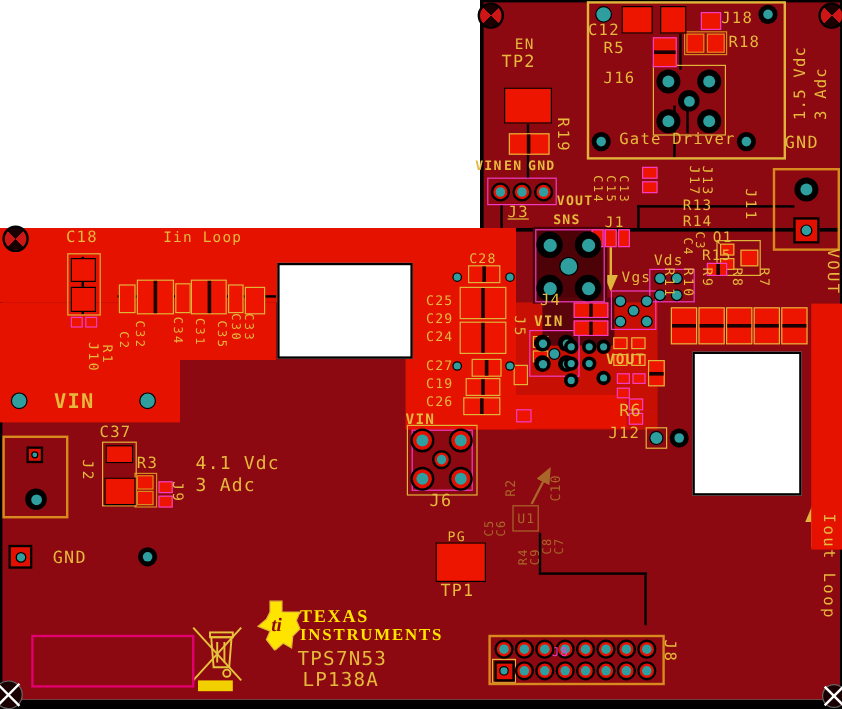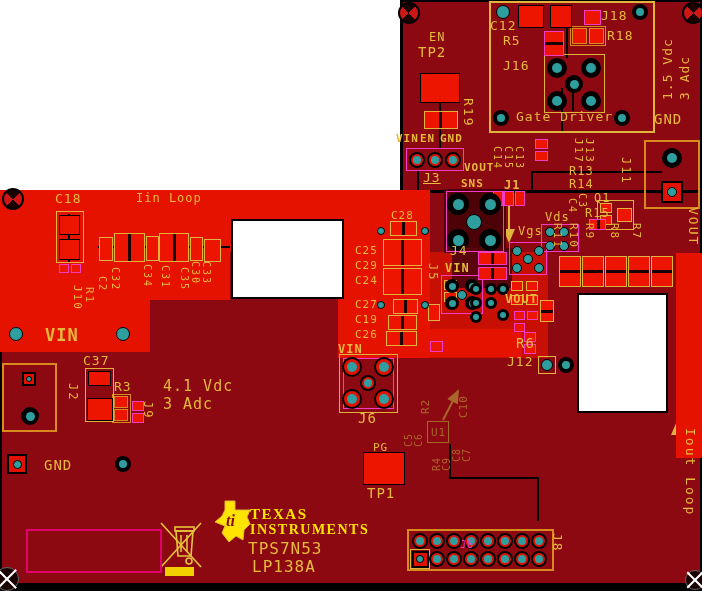--- a/index.html
+++ b/index.html
@@ -402,21 +402,21 @@
       </div>
       <div class="lbl" style="left: 429px; top: 31px; font-size: 12px;">EN</div>
       <div class="lbl" style="left: 418px; top: 45px; font-size: 14px;">TP2</div>
       <div class="lbl down" style="left: 462px; top: 98px; font-size: 13px;">R19</div>
       <div class="lbl b" style="left: 396px; top: 133px; font-size: 11px;">VIN</div>
       <div class="lbl b" style="left: 420px; top: 133px; font-size: 11px;">EN</div>
       <div class="lbl b" style="left: 440px; top: 133px; font-size: 11px;">GND</div>
       <div class="lbl" style="left: 423px; top: 171px; font-size: 13px; text-decoration: underline;">J3</div>
       <div class="lbl b" style="left: 464px; top: 162px; font-size: 11px;">VOUT</div>
       <div class="lbl b" style="left: 461px; top: 178px; font-size: 11px;">SNS</div>
-      <div class="lbl" style="left: 504px; top: 179px; font-size: 12px; font-weight: bold;">J1</div>
+      <div class="lbl" style="left: 504px; top: 179px; font-size: 12px;">J1</div>
       <div class="lbl down" style="left: 492px; top: 146px; font-size: 10px;">C14</div>
       <div class="lbl down" style="left: 503px; top: 146px; font-size: 10px;">C15</div>
       <div class="lbl down" style="left: 514px; top: 146px; font-size: 10px;">C13</div>
       <div class="lbl" style="left: 490px; top: 19px; font-size: 13px;">C12</div>
       <div class="lbl" style="left: 503px; top: 34px; font-size: 13px;">R5</div>
       <div class="lbl" style="left: 601px; top: 9px; font-size: 13px;">J18</div>
       <div class="lbl" style="left: 607px; top: 29px; font-size: 13px;">R18</div>
       <div class="lbl" style="left: 503px; top: 59px; font-size: 13px;">J16</div>
       <div class="lbl" style="left: 516px; top: 110px; font-size: 13px;">Gate Driver</div>
       <div class="lbl up" style="left: 661px; top: 100px; font-size: 13px;">1.5 Vdc</div>

